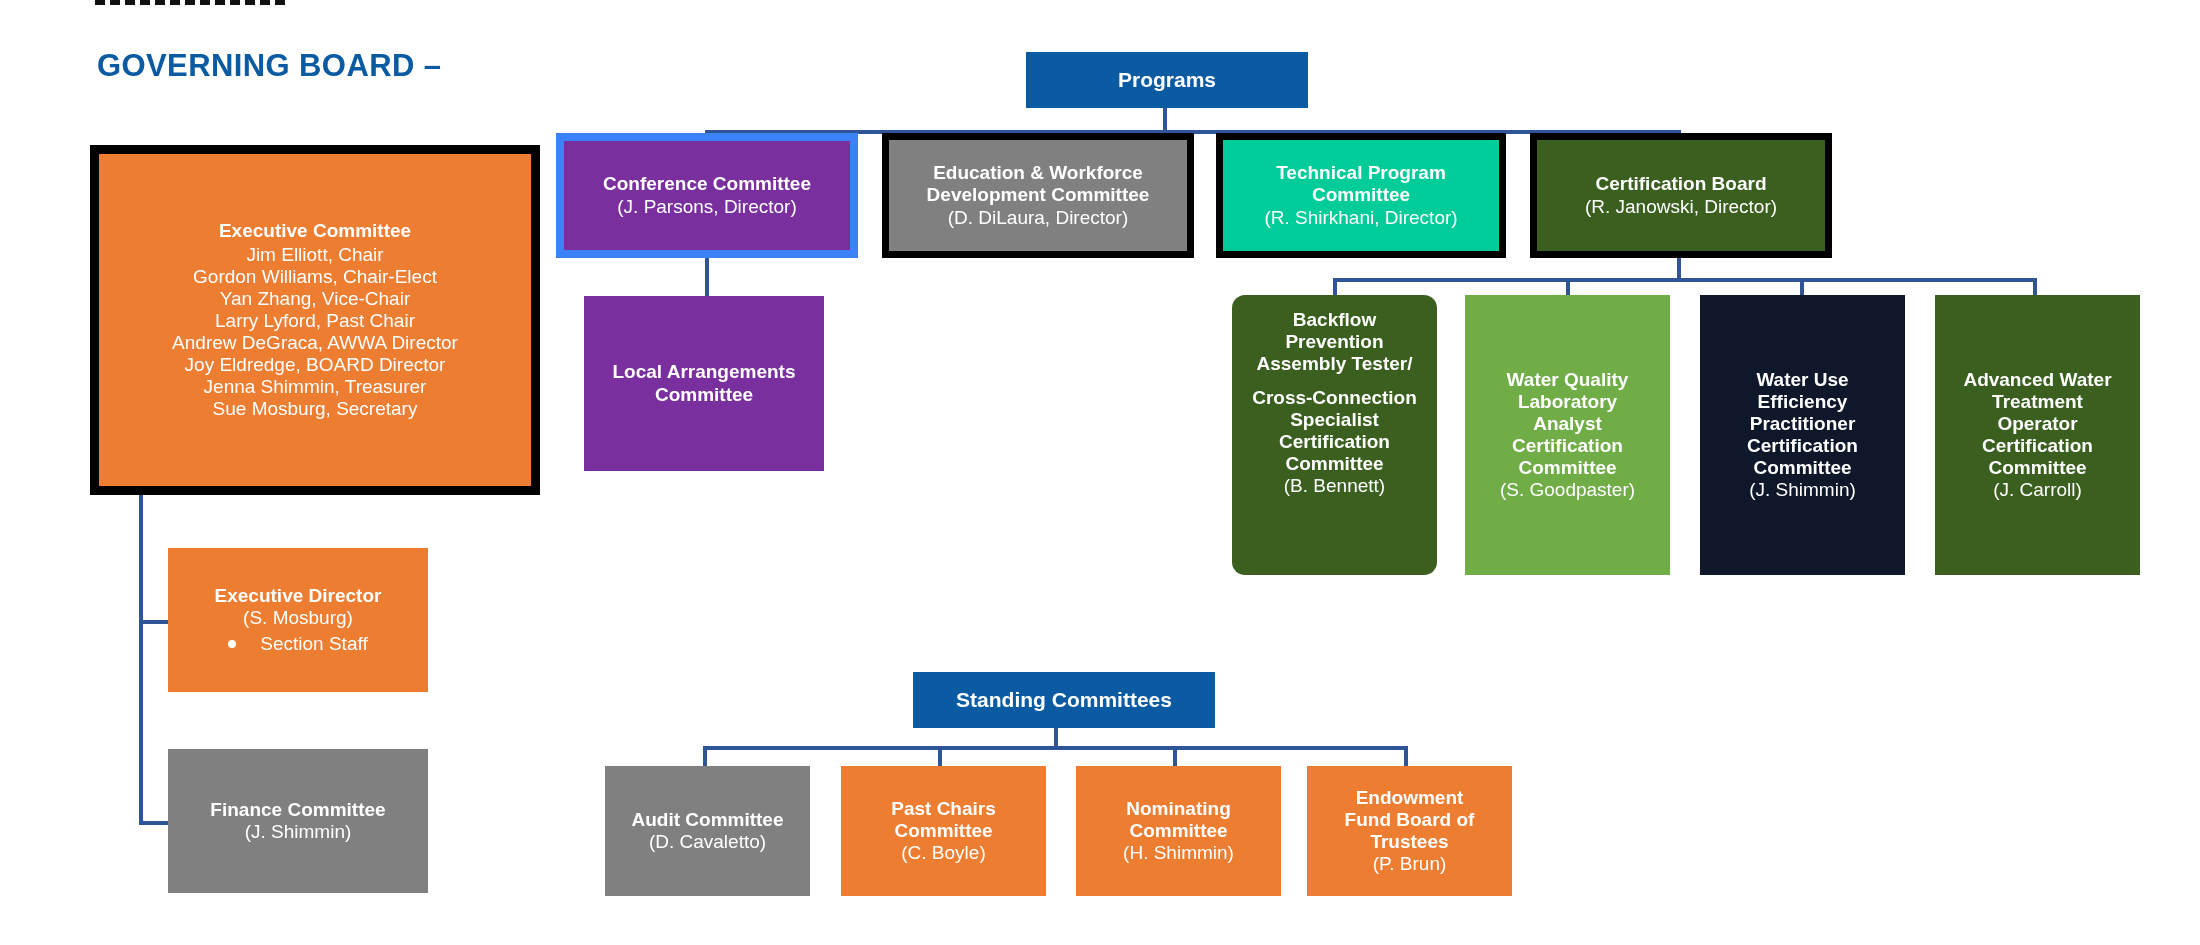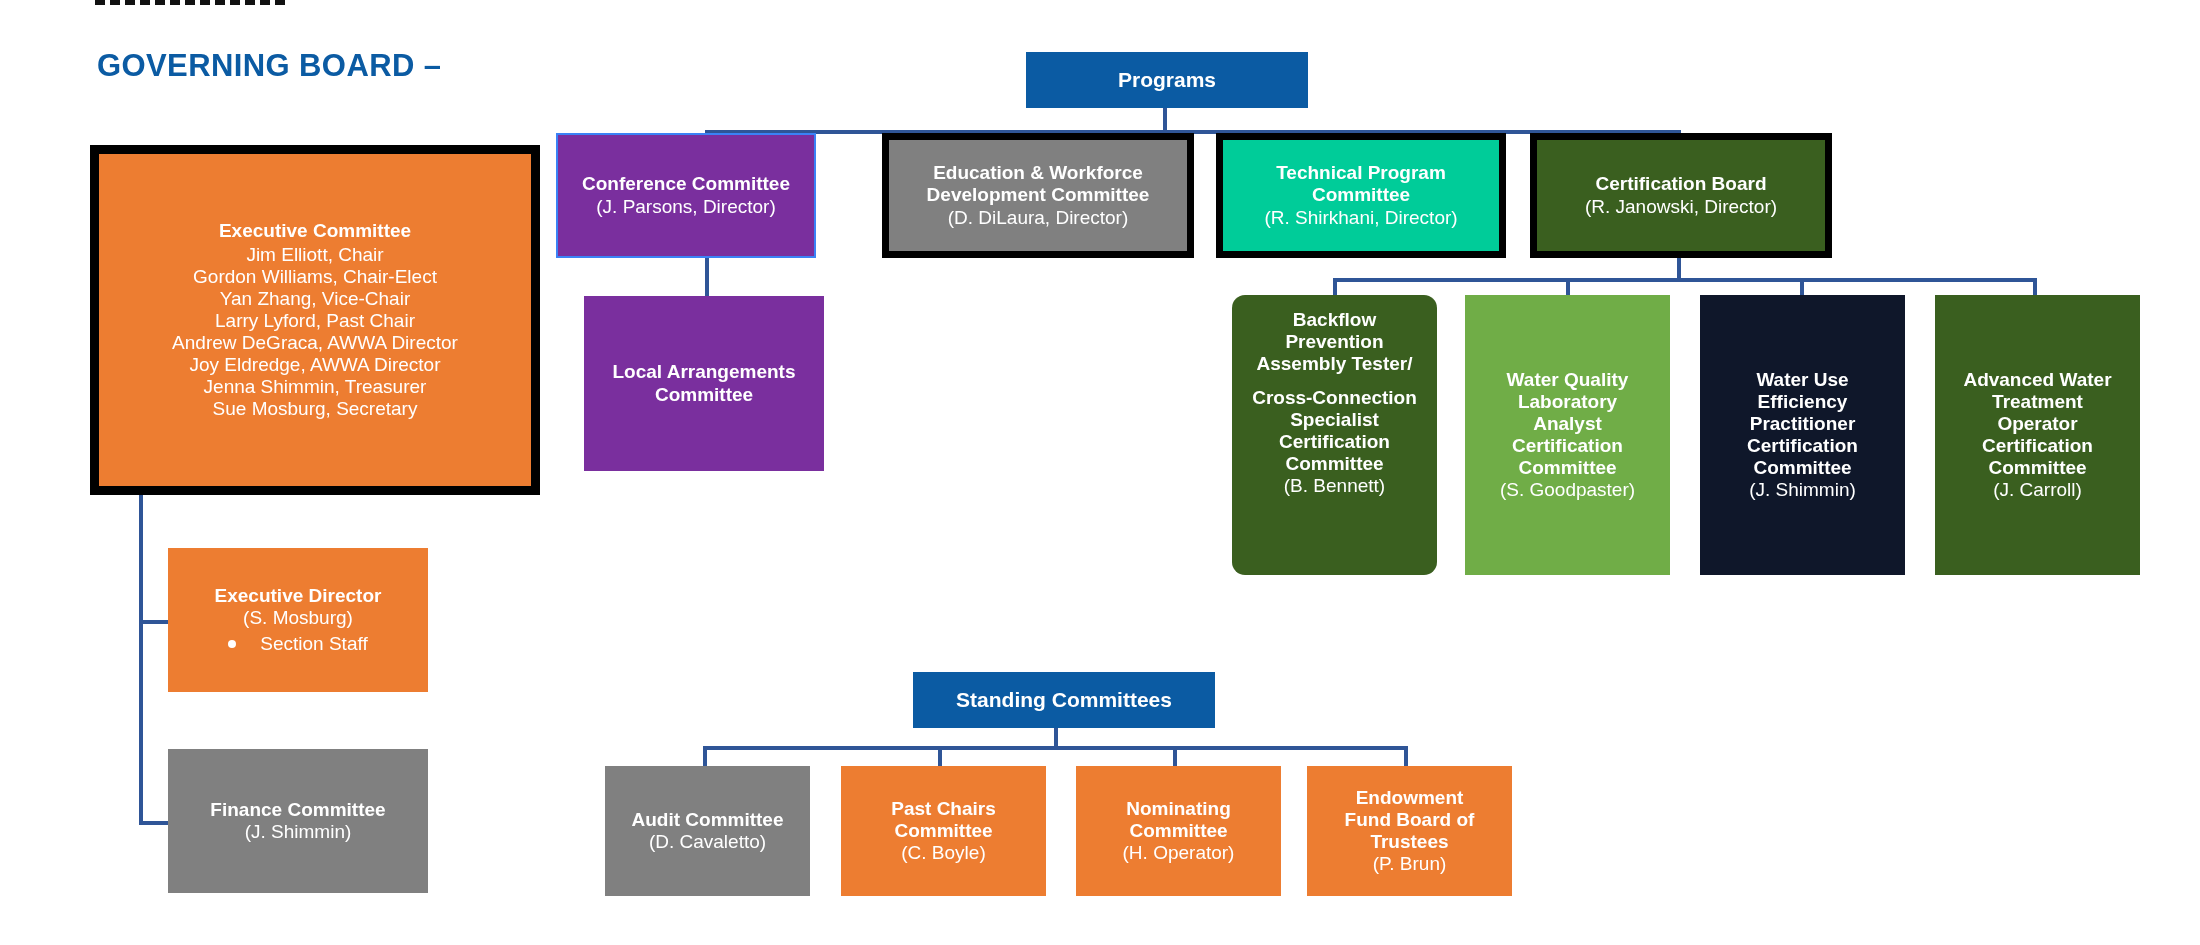--- a/index.html
+++ b/index.html
@@ -109,21 +109,21 @@
   <div class="connector" style="left:1173px; top:746px; width:4px; height:20px;"></div>
   <div class="connector" style="left:1404px; top:746px; width:4px; height:20px;"></div>
 
   <div class="node" style="left:90px; top:145px; width:450px; height:350px; background:#ED7D31; border:9px solid #000000; font-size:19px;text-align:right;">
     <div class="ttl" style="margin-bottom:2px;">Executive Committee</div>
     <div class="member">Jim Elliott, Chair</div>
     <div class="member">Gordon Williams, Chair-Elect</div>
     <div class="member">Yan Zhang, Vice-Chair</div>
     <div class="member">Larry Lyford, Past Chair</div>
     <div class="member">Andrew DeGraca, AWWA Director</div>
-    <div class="member">Joy Eldredge, AWWA Director</div>
+    <div class="member">Joy Eldredge, BOARD Director</div>
     <div class="member">Jenna Shimmin, Treasurer</div>
     <div class="member">Sue Mosburg, Secretary</div>
   </div>
 
   <div class="node" style="left:168px; top:548px; width:260px; height:144px; background:#ED7D31; font-size:19px;">
     <div class="ttl">Executive Director</div>
     <div class="sub">(S. Mosburg)</div>
     <div class="bullet-row">
       <span class="bullet-dot"></span>
       <span>Section Staff</span>
@@ -132,21 +132,21 @@
 
   <div class="node" style="left:168px; top:749px; width:260px; height:144px; background:#808080; font-size:19px;">
     <div class="ttl">Finance Committee</div>
     <div class="sub">(J. Shimmin)</div>
   </div>
 
   <div class="node" style="left:1026px; top:52px; width:282px; height:56px; background:#0B5BA3; font-size:21px;">
     <div class="ttl">Programs</div>
   </div>
 
-  <div class="node" style="left:556px; top:133px; width:260px; height:125px; background:#7A2F9E; border:2px solid #3b82f6; font-size:19px;">
+  <div class="node" style="left:556px; top:133px; width:302px; height:125px; background:#7A2F9E; border:8px solid #3b82f6; font-size:19px;">
     <div class="ttl">Conference Committee</div>
     <div class="sub">(J. Parsons, Director)</div>
   </div>
 
   <div class="node" style="left:584px; top:296px; width:240px; height:175px; background:#7A2F9E; font-size:19px;">
     <div class="ttl">Local Arrangements</div>
     <div class="ttl">Committee</div>
   </div>
 
   <div class="node" style="left:882px; top:133px; width:312px; height:125px; background:#808080; border:7px solid #000000; font-size:19px;">
@@ -215,21 +215,21 @@
 
   <div class="node" style="left:841px; top:766px; width:205px; height:130px; background:#ED7D31; font-size:19px;">
     <div class="ttl">Past Chairs</div>
     <div class="ttl">Committee</div>
     <div class="sub">(C. Boyle)</div>
   </div>
 
   <div class="node" style="left:1076px; top:766px; width:205px; height:130px; background:#ED7D31; font-size:19px;">
     <div class="ttl">Nominating</div>
     <div class="ttl">Committee</div>
-    <div class="sub">(H. Operator)</div>
+    <div class="sub">(H. Shimmin)</div>
   </div>
 
   <div class="node" style="left:1307px; top:766px; width:205px; height:130px; background:#ED7D31; font-size:19px;">
     <div class="ttl">Endowment</div>
     <div class="ttl">Fund Board of</div>
     <div class="ttl">Trustees</div>
     <div class="sub">(P. Brun)</div>
   </div>
 
 </div>

